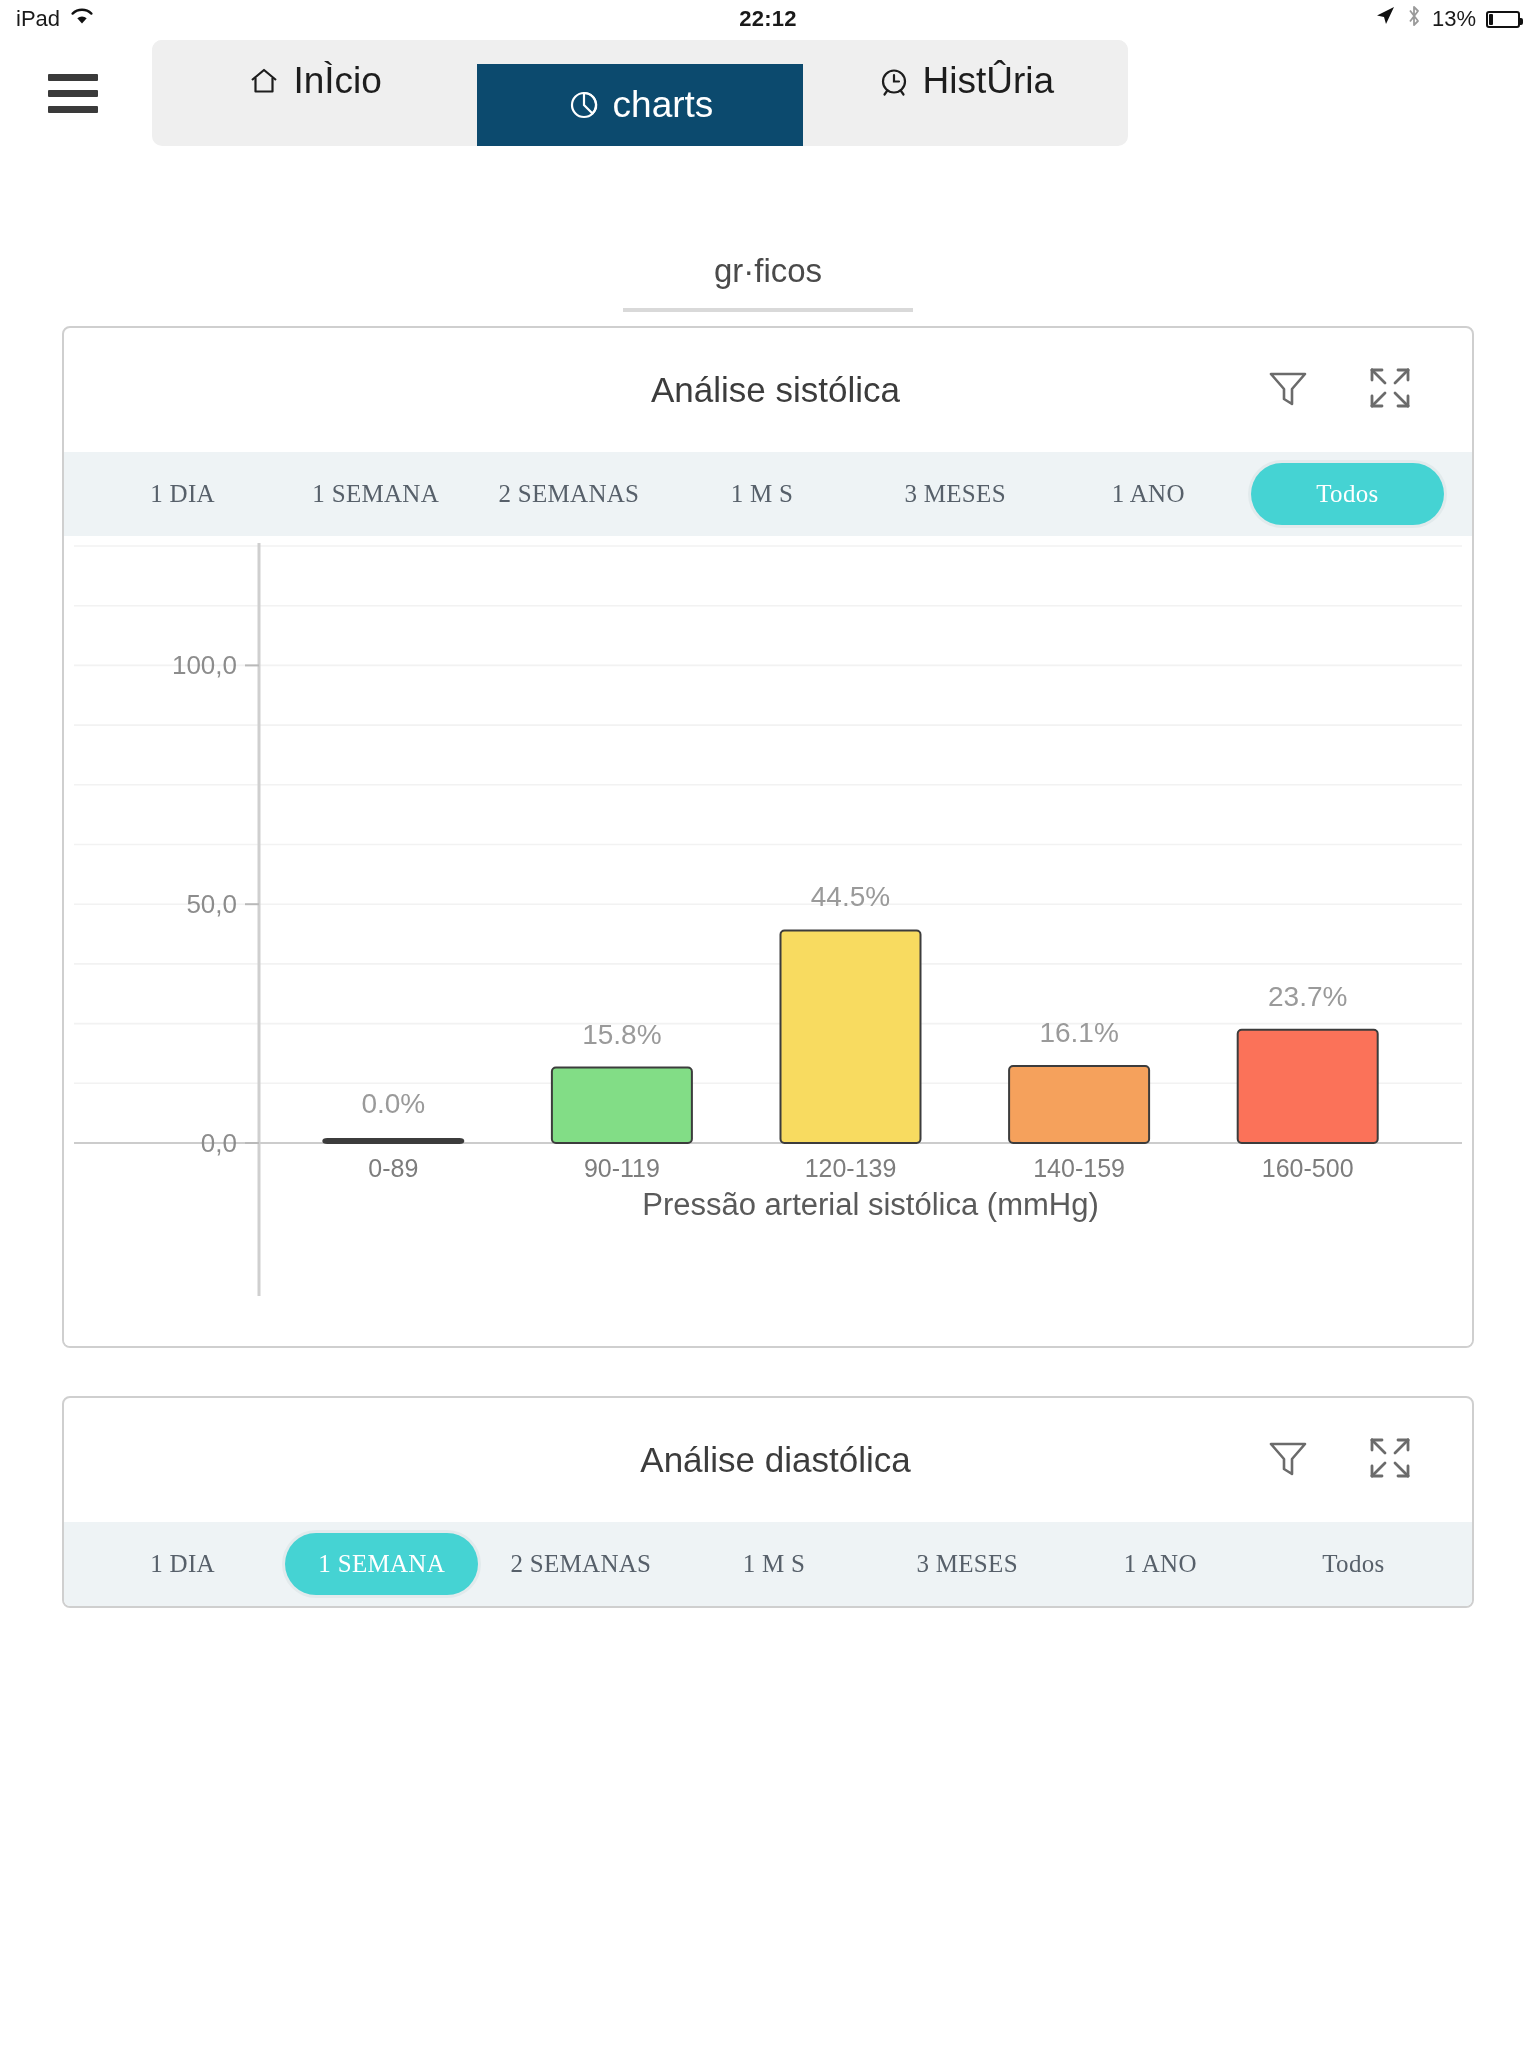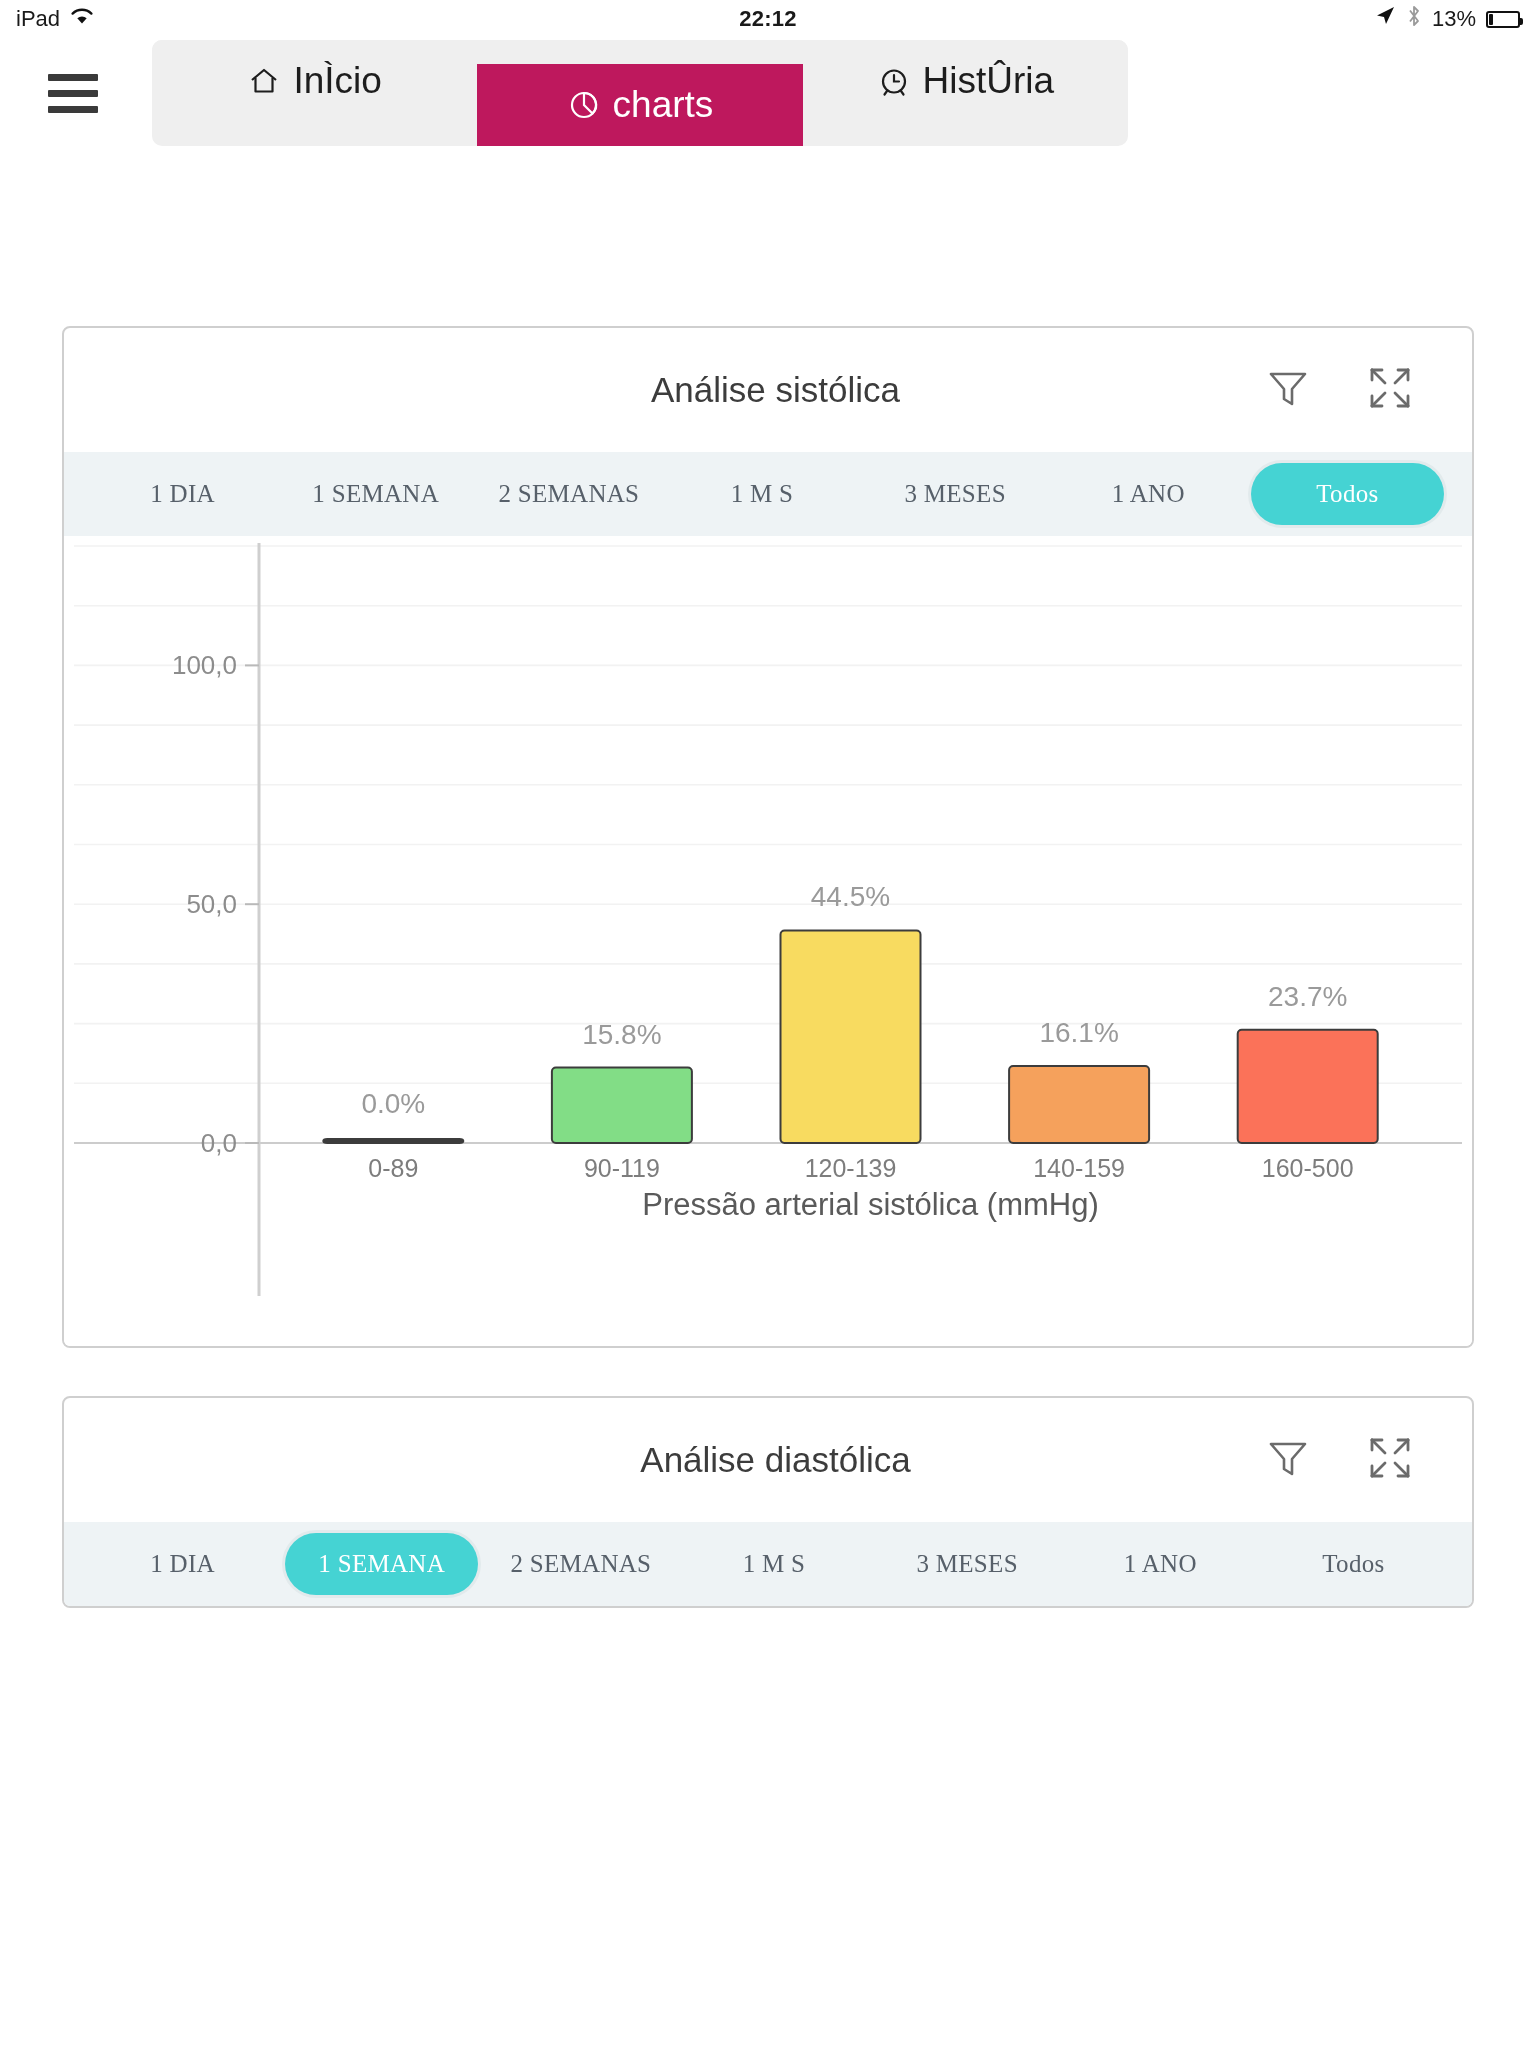--- a/index.html
+++ b/index.html
@@ -60,21 +60,21 @@
   .seg {
     flex: 1;
     height: 82px;
     display: flex; align-items: center; justify-content: center;
     gap: 12px;
     font-size: 37px;
     color: #1d1d1d;
     background: #efefef;
     cursor: pointer;
   }
-  .seg.active { background: #be185d; color: #ffffff; margin-top: 24px; }
+  .seg.active { background: #0c4a6e; color: #ffffff; margin-top: 24px; }
   .seg svg { display: block; }
 
   
   .subtabs {
     height: 100px;
     display: flex; justify-content: center; align-items: flex-end;
     gap: 0;
     margin-top: 64px;
   }
   .subtab {
@@ -203,20 +203,21 @@
           <path d="M17 11 L17 17.5 L22 17.5" stroke="#1d1d1d" stroke-width="2.2" fill="none" stroke-linecap="round"></path>
           <path d="M10 27 L7.5 30.5 M24 27 L26.5 30.5" stroke="#1d1d1d" stroke-width="2.2" stroke-linecap="round"></path>
         </svg>
       </span>
       <span>HistÛria</span>
     </div>
   </div>
 </div>
 
 <div class="subtabs">
+  <div class="subtab">gr·ficos</div>
 </div>
 
 <div class="card" style="margin-top:14px">
   <div class="card-head">
     <div class="card-title">Análise sistólica</div>
     <div class="card-actions">
       <span class="icon-btn">
         <svg width="48" height="48" viewBox="0 0 48 48">
           <path d="M7 10 L41 10 L28 25 L28 40 L20 35 L20 25 Z" stroke="#6b6b6b" stroke-width="2.6" fill="none" stroke-linejoin="round"></path>
         </svg>

